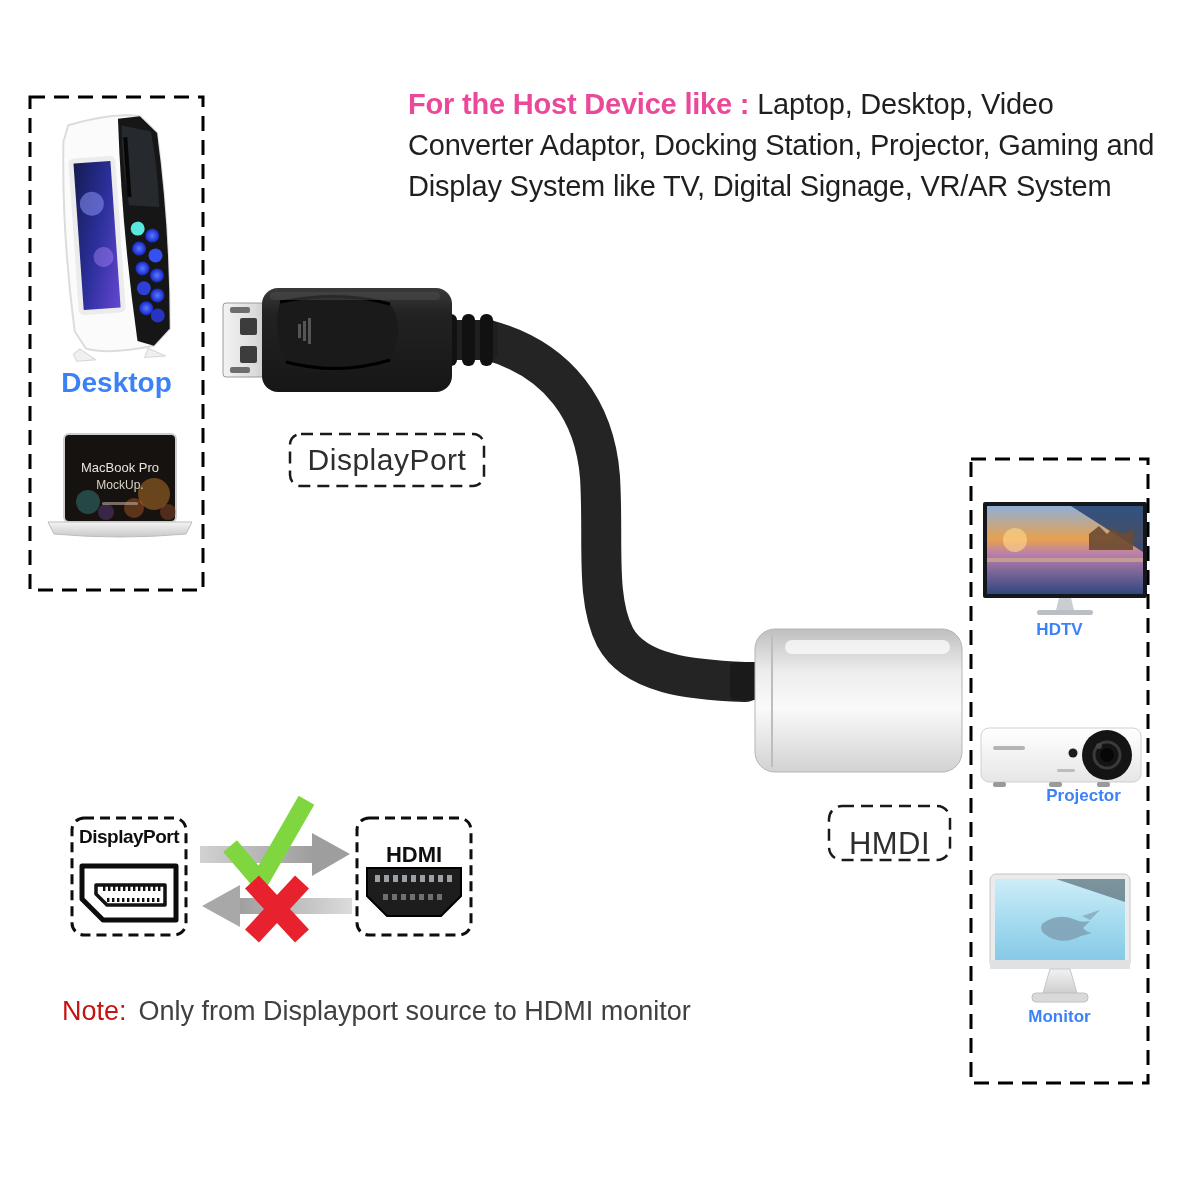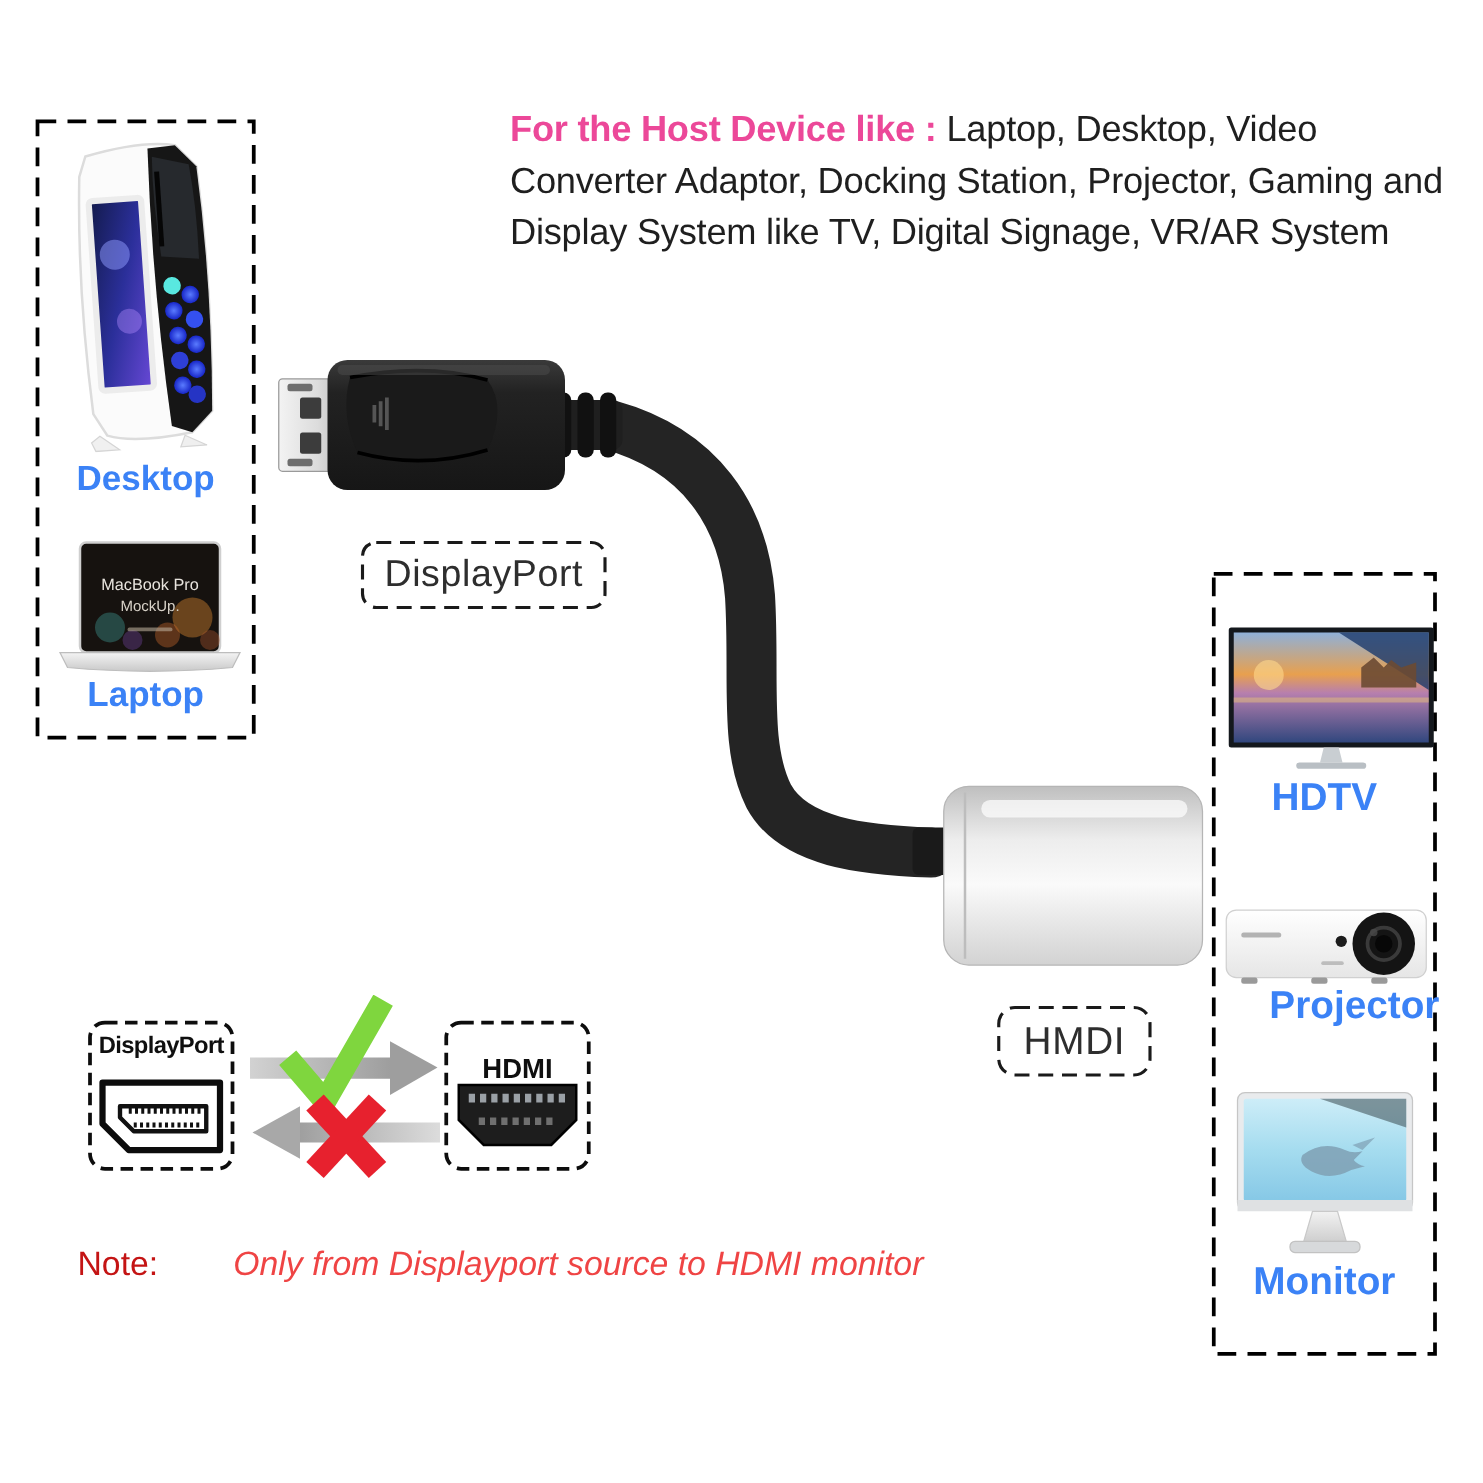--- a/index.html
+++ b/index.html
@@ -12,27 +12,27 @@
     left:408px; top:84px; width:752px;
     font-size:29px; line-height:41px; letter-spacing:-0.2px; color:#1f1f1f;
   }
   .title-bold { font-weight:bold; color:#ec4899; }
   .devbox { position:absolute; }
   .devbox svg.frame { position:absolute; left:0; top:0; }
   .dev-label {
     position:absolute; text-align:center; font-weight:bold; color:#3b82f6;
   }
   .big-label { font-size:28px; }
-  .right-label { font-size:31px; }
+  .right-label { font-size:17px; }
   .tag-box { position:absolute; display:flex; align-items:center; justify-content:center; }
   .tag-text { font-size:30px; color:#2e2e2e; letter-spacing:0.5px; }
   .compat-label { position:absolute; width:100%; text-align:center; font-weight:bold; color:#0f0f0f; }
   .note-row { position:absolute; left:62px; font-size:27px; white-space:nowrap; }
   .note-prefix { margin-right:12px; }
-  .note-italic { font-style:italic; color:#ef4444;margin-left:48px; }
+  .note-italic { color:#404040; }
   .note-regular { color:#101010; }
 </style>
 </head>
 <body>
 
 <div class="canvas">
 
   <div class="abs title-block">
     <span class="title-bold">For the Host Device like :</span>
     <span>Laptop, Desktop, Video Converter Adaptor, Docking Station, Projector, Gaming and Display System like TV, Digital Signage, VR/AR System</span>
@@ -91,21 +91,20 @@
     <circle cx="110" cy="62" r="16" fill="#d1822f" opacity="0.45"></circle>
     <circle cx="90" cy="76" r="10" fill="#c96a2a" opacity="0.4"></circle>
     <circle cx="44" cy="70" r="12" fill="#3f9a94" opacity="0.4"></circle>
     <circle cx="62" cy="80" r="8" fill="#7a4ab0" opacity="0.35"></circle>
     <circle cx="124" cy="80" r="8" fill="#a8542e" opacity="0.4"></circle>
     <text x="76" y="40" fill="#e8e4de" font-size="13" text-anchor="middle" font-family="Liberation Sans, sans-serif">MacBook Pro</text>
     <text x="76" y="57" fill="#d8d2c8" font-size="12" text-anchor="middle" font-family="Liberation Sans, sans-serif">MockUp.</text>
     <rect x="58" y="70" width="36" height="3" rx="1.5" fill="#b9ab97" opacity="0.6"></rect>
     <path d="M4,90 H148 L142,102 Q76,108 10,102 Z" fill="url(#alumGrad)" stroke="#bdbdbd"></path>
   </svg>
-  <div class="dev-label big-label" style="left:28px;top:540px;width:177px;">Laptop</div>
 
   <svg class="abs" style="left:210px;top:268px;" width="770" height="520" viewBox="0 0 770 520">
     <defs>
       <linearGradient id="metalGrad" x1="0" y1="0" x2="1" y2="0">
         <stop offset="0" stop-color="#f3f3f3"></stop>
           <stop offset="0.6" stop-color="#dcdcdc"></stop>
           <stop offset="1" stop-color="#bdbdbd"></stop>
       </linearGradient>
       <linearGradient id="bodyGrad" x1="0" y1="0" x2="0" y2="1">
         <stop offset="0" stop-color="#3a3a3a"></stop>
@@ -149,21 +148,21 @@
     <rect x="575" y="372" width="165" height="14" rx="7" fill="#ffffff" opacity="0.7"></rect>
   </svg>
 
   <div class="tag-box" style="left:288px;top:432px;width:198px;height:56px;">
     <svg class="frame" width="198" height="56" style="position:absolute;left:0;top:0;">
       <rect x="2" y="2" width="194" height="52" rx="11" fill="none" stroke="#1a1a1a" stroke-width="2.5" stroke-dasharray="12 7"></rect>
     </svg>
     <span class="tag-text">DisplayPort</span>
   </div>
 
-  <div class="tag-box" style="left:797px;top:804px;width:125px;height:58px;">
+  <div class="tag-box" style="left:827px;top:804px;width:125px;height:58px;align-items:flex-end;">
     <svg class="frame" width="125" height="58" style="position:absolute;left:0;top:0;">
       <rect x="2" y="2" width="121" height="54" rx="13" fill="none" stroke="#1a1a1a" stroke-width="2.5" stroke-dasharray="12 7"></rect>
     </svg>
     <span class="tag-text" style="font-size:31px;">HMDI</span>
   </div>
 
   <div class="devbox" style="left:969px;top:457px;width:181px;height:628px;">
     <svg class="frame" width="181" height="628">
       <rect x="2" y="2" width="177" height="624" fill="none" stroke="#000" stroke-width="3" stroke-dasharray="15 9"></rect>
     </svg>

